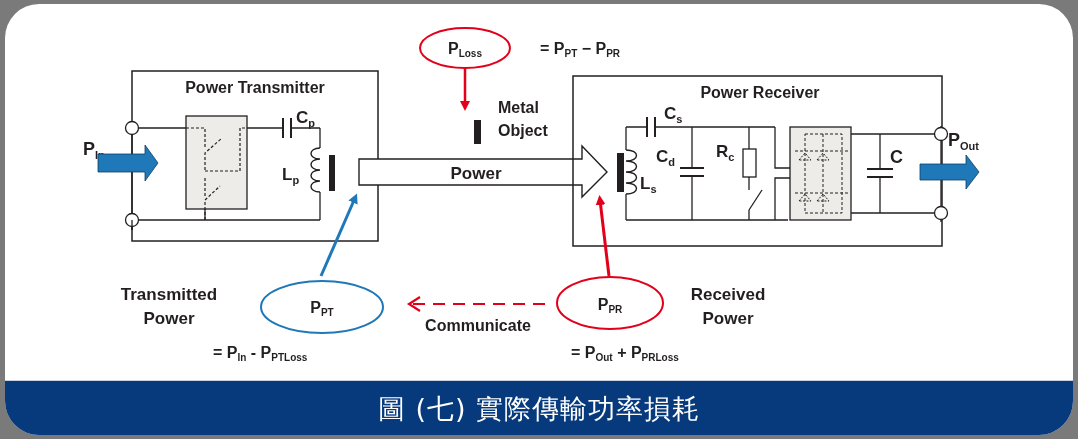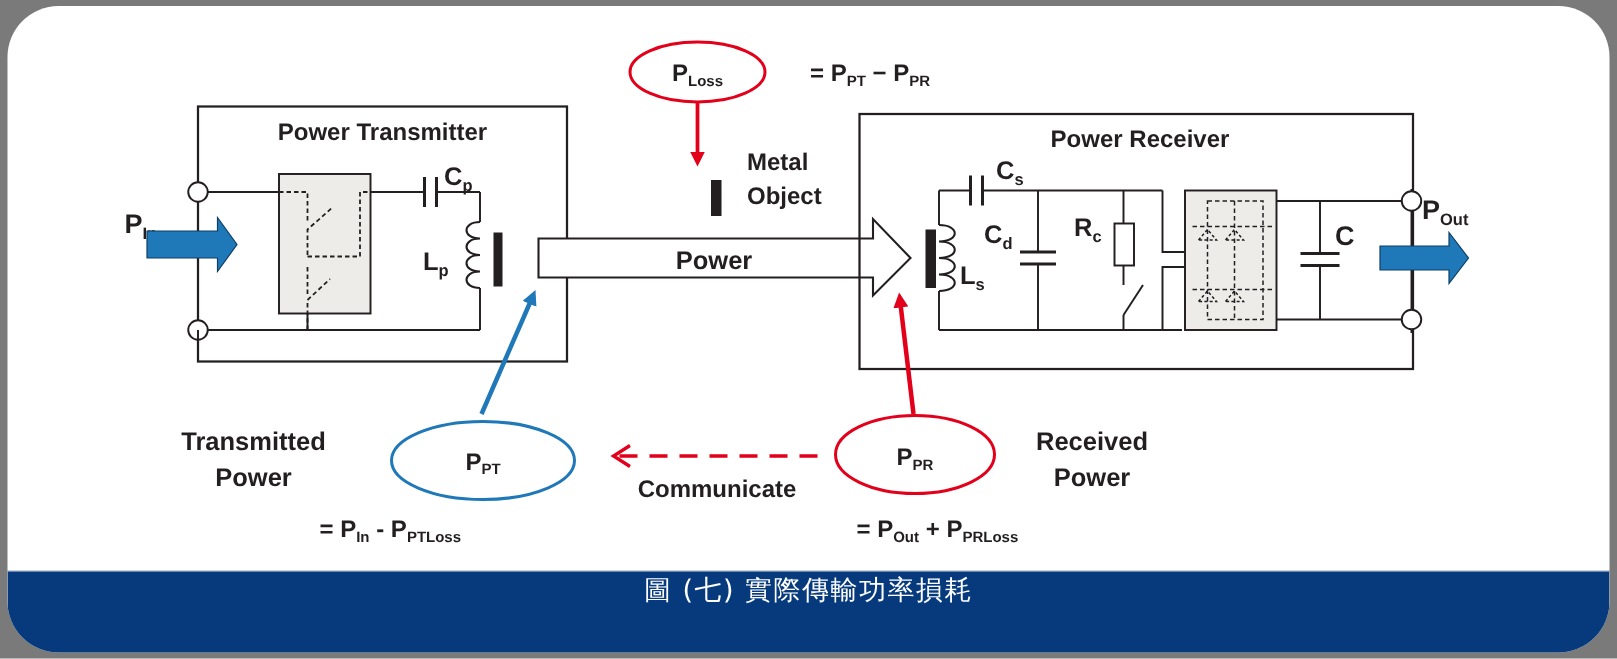--- a/index.html
+++ b/index.html
@@ -8,22 +8,22 @@
       position: absolute; left: 0; top: 0; width: 1078px; height: 439px;
       box-sizing: border-box; background: #7a7a7a;
     }
     .panel {
       position: absolute; left: 5px; top: 4px; width: 1068px; height: 431px;
       border-radius: 34px; background: #ffffff; overflow: hidden;
     }
     .caption-bar {
       position: absolute; left: 0; right: 0; top: 376px; height: 56px;
       background: #063a7c; color: #ffffff;
-      display: flex; justify-content: center;
-      font-family: "DejaVu Sans", sans-serif; font-size: 18px; letter-spacing: 1px;
+      display: flex; align-items: center; justify-content: center;
+      font-family: "DejaVu Sans", sans-serif; font-size: 27px; letter-spacing: 1px;
       border-top: 1px solid #c9d3e0;
     }
     svg text { font-family: "Liberation Sans", sans-serif; font-weight: bold; fill: #231f20; }
   </style>
 </head>
 <body>
 
 <div class="frame">
   <div class="panel">
     <svg width="1068" height="431" viewBox="5 4 1068 431">

